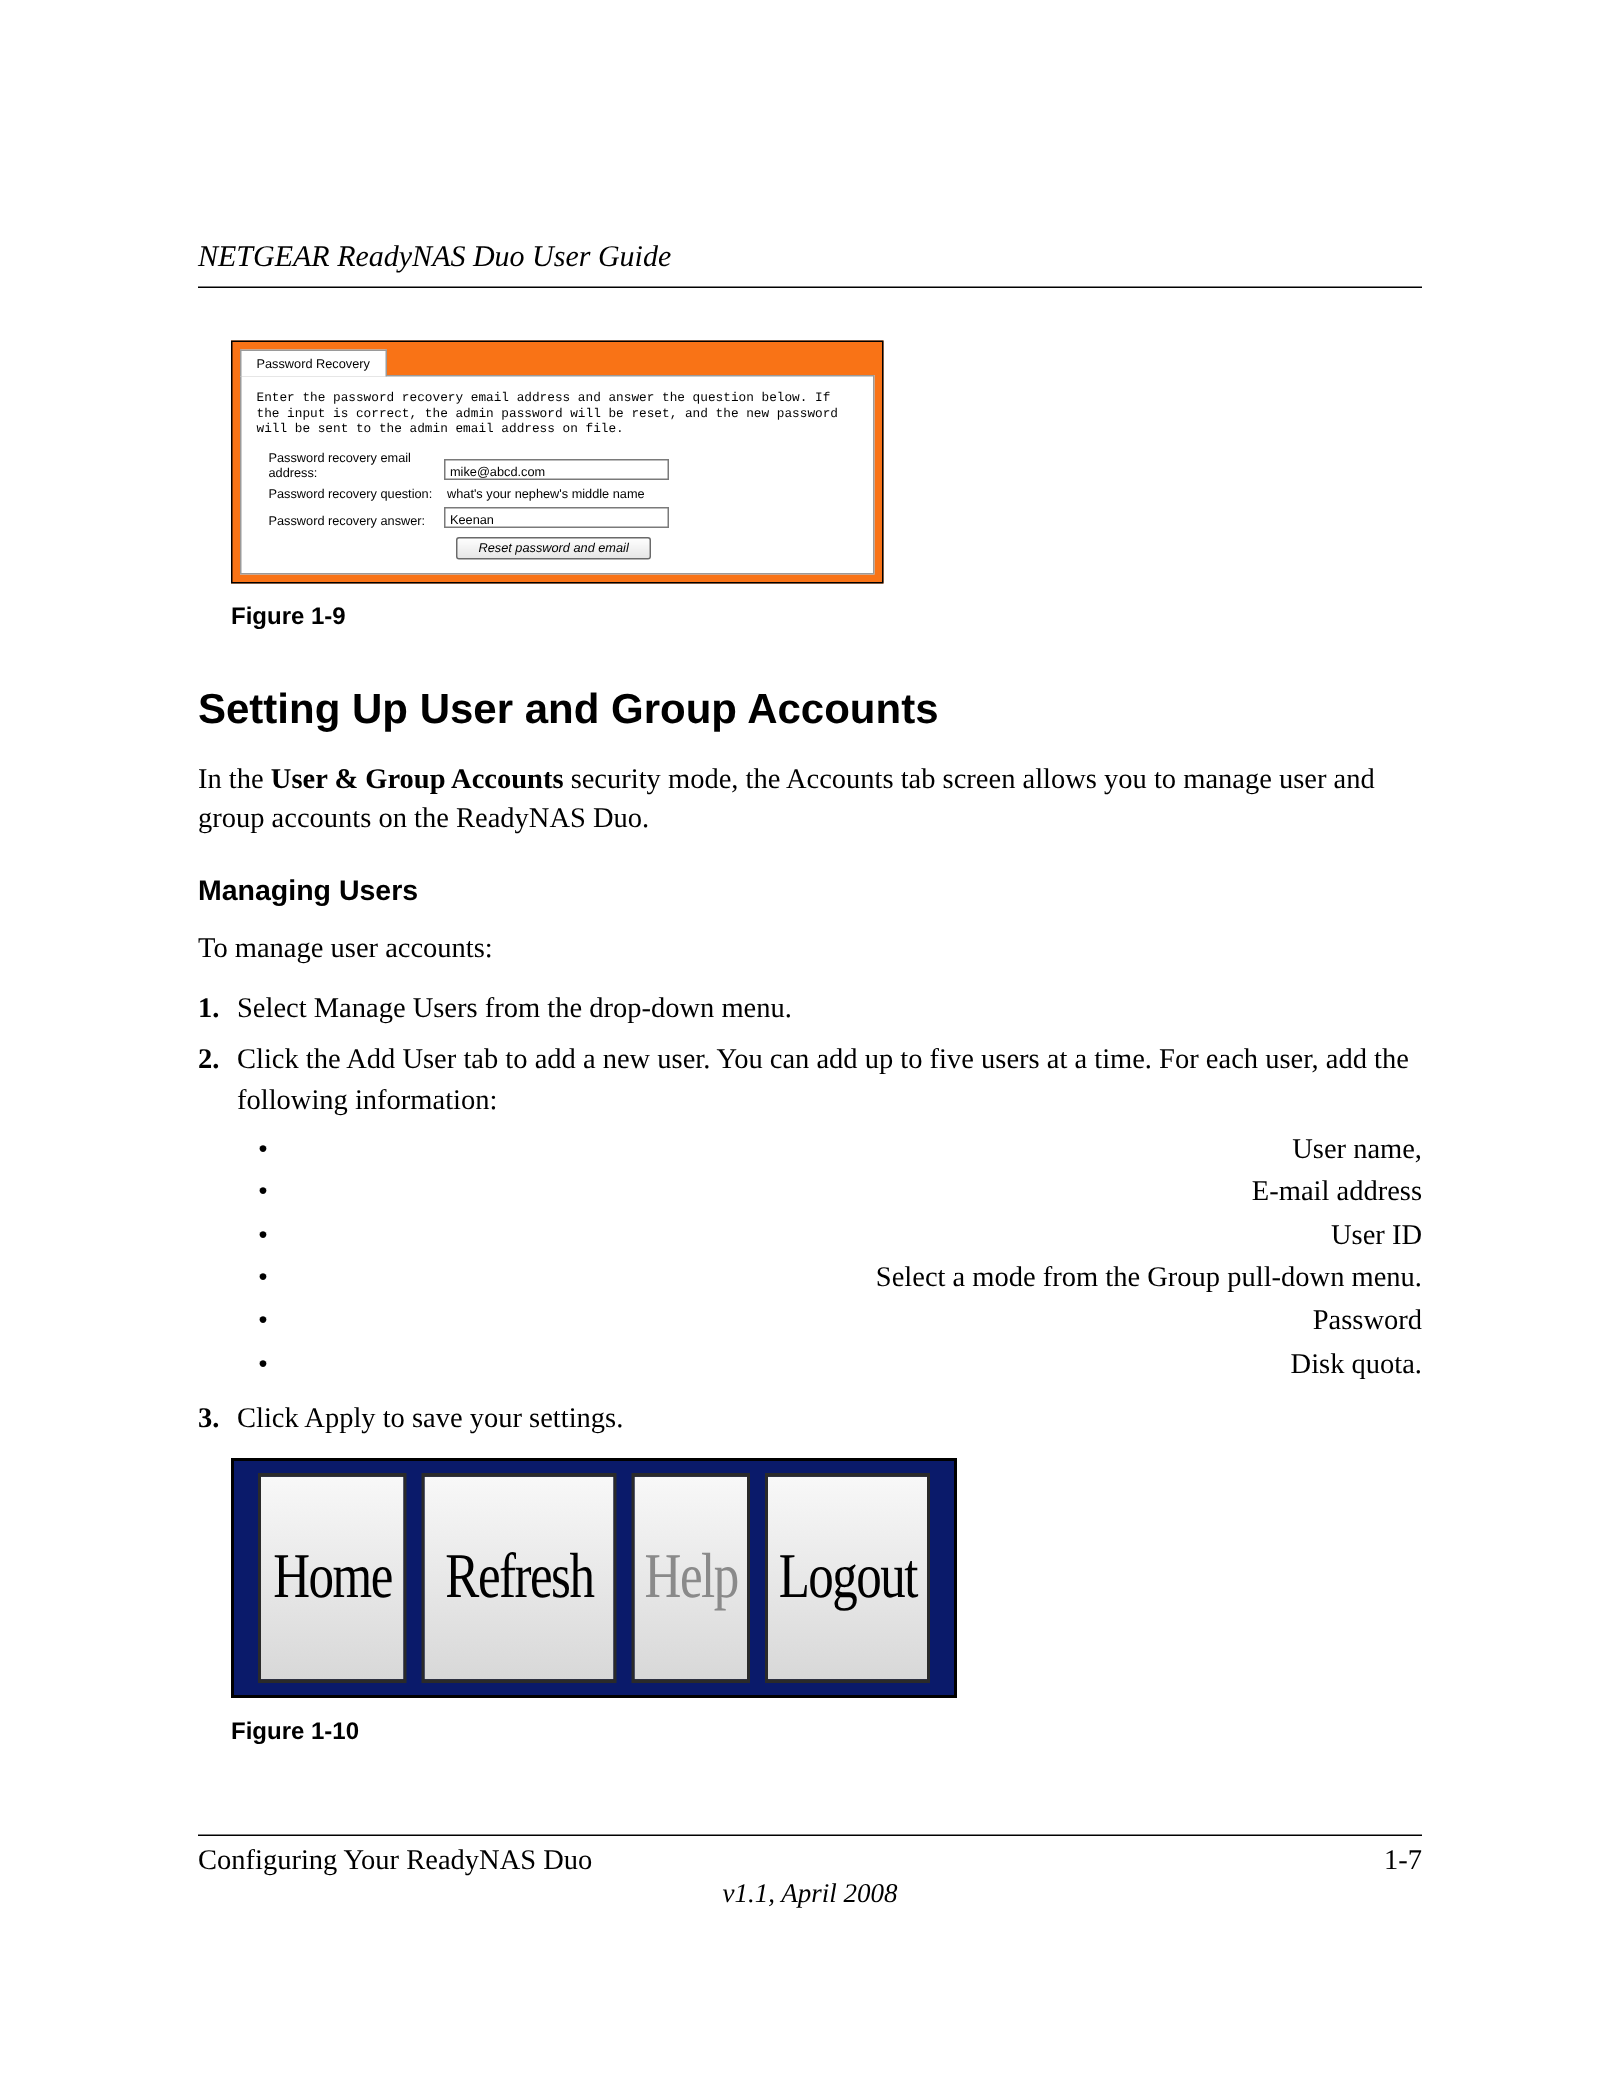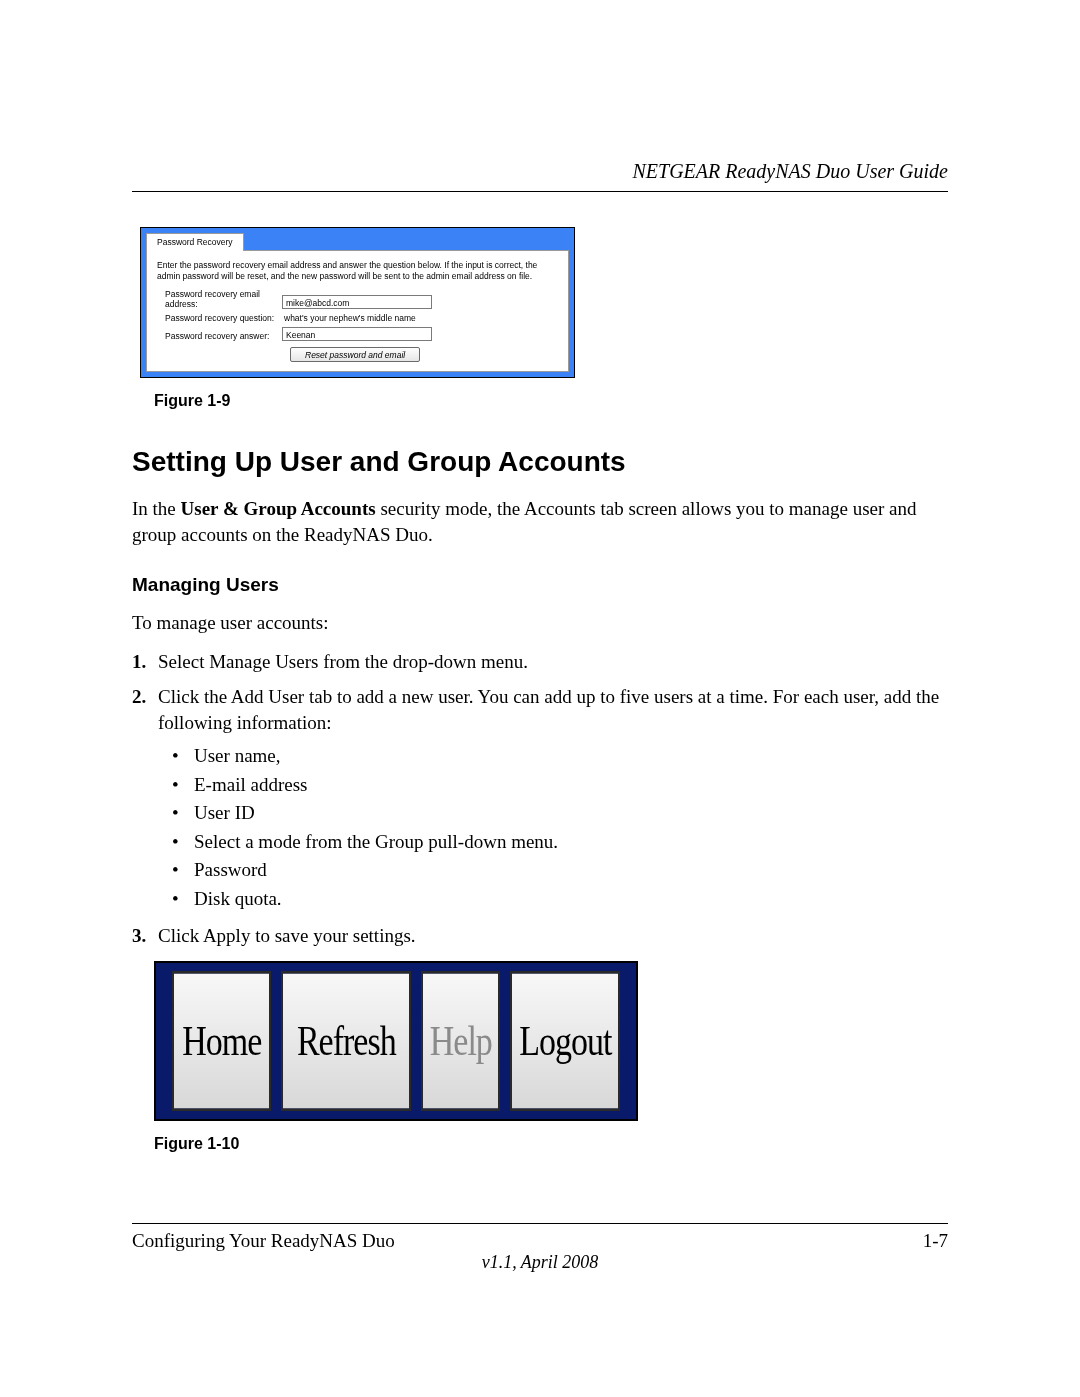--- a/index.html
+++ b/index.html
@@ -8,58 +8,57 @@
     height: 1397px;
     background: #ffffff;
     font-family: "Times New Roman", Times, serif;
     color: #000;
     position: relative;
   }
   .page {
     padding: 160px 132px 0 132px;
   }
   .header-title {
-    text-align: right;
     font-style: italic;
     font-size: 20px;
     margin-bottom: 8px;
   }
   .header-rule {
     border: none;
     border-top: 1.5px solid #000;
     margin-bottom: 35px;
   }
 
   
   .fig19 {
     width: 435px;
     border: 1px solid #000;
-    background: #3b82f6;
+    background: #f97316;
     font-family: Tahoma, Verdana, Arial, sans-serif;
     font-size: 8.5px;
     color: #000;
-    margin-left: 8px;
+    margin-left: 22px;
   }
   .fig19 .tab {
     display: inline-block;
     background: #ffffff;
     border: 1px solid #9a9a9a;
     border-bottom: none;
     padding: 3px 10px 4px 10px;
     margin: 5px 0 0 5px;
     position: relative;
     z-index: 2;
   }
   .fig19 .panel {
     background: #ffffff;
     border: 1px solid #9a9a9a;
     margin: -1px 5px 5px 5px;
     padding: 9px 10px 9px 10px;
   }
-  .fig19 .instr { line-height: 1.25; margin-bottom: 8px; }
+  .fig19 .instr { line-height: 1.25; margin-bottom: 8px; font-family: Liberation Mono, monospace; }
   .fig19 .row { display: flex; align-items: flex-end; margin: 4px 0; }
   .fig19 .lbl { width: 125px; padding-left: 8px; }
   .fig19 .input {
     border: 1px solid #7a7a7a;
     background: #fff;
     height: 14px;
     width: 150px;
     font-size: 8.5px;
     padding: 0 3px;
     line-height: 14px;
@@ -116,20 +115,21 @@
   }
   ol.steps > li .num {
     font-weight: bold;
     width: 26px;
     flex-shrink: 0;
   }
   ol.steps > li .li-body { flex: 1; }
   ul.bullets {
     list-style: none;
     margin: 6px 0 0 14px;
+    text-align: right;
   }
   ul.bullets li {
     position: relative;
     padding-left: 22px;
     margin: 2px 0;
   }
   ul.bullets li::before {
     content: "•";
     position: absolute;
     left: 0;

